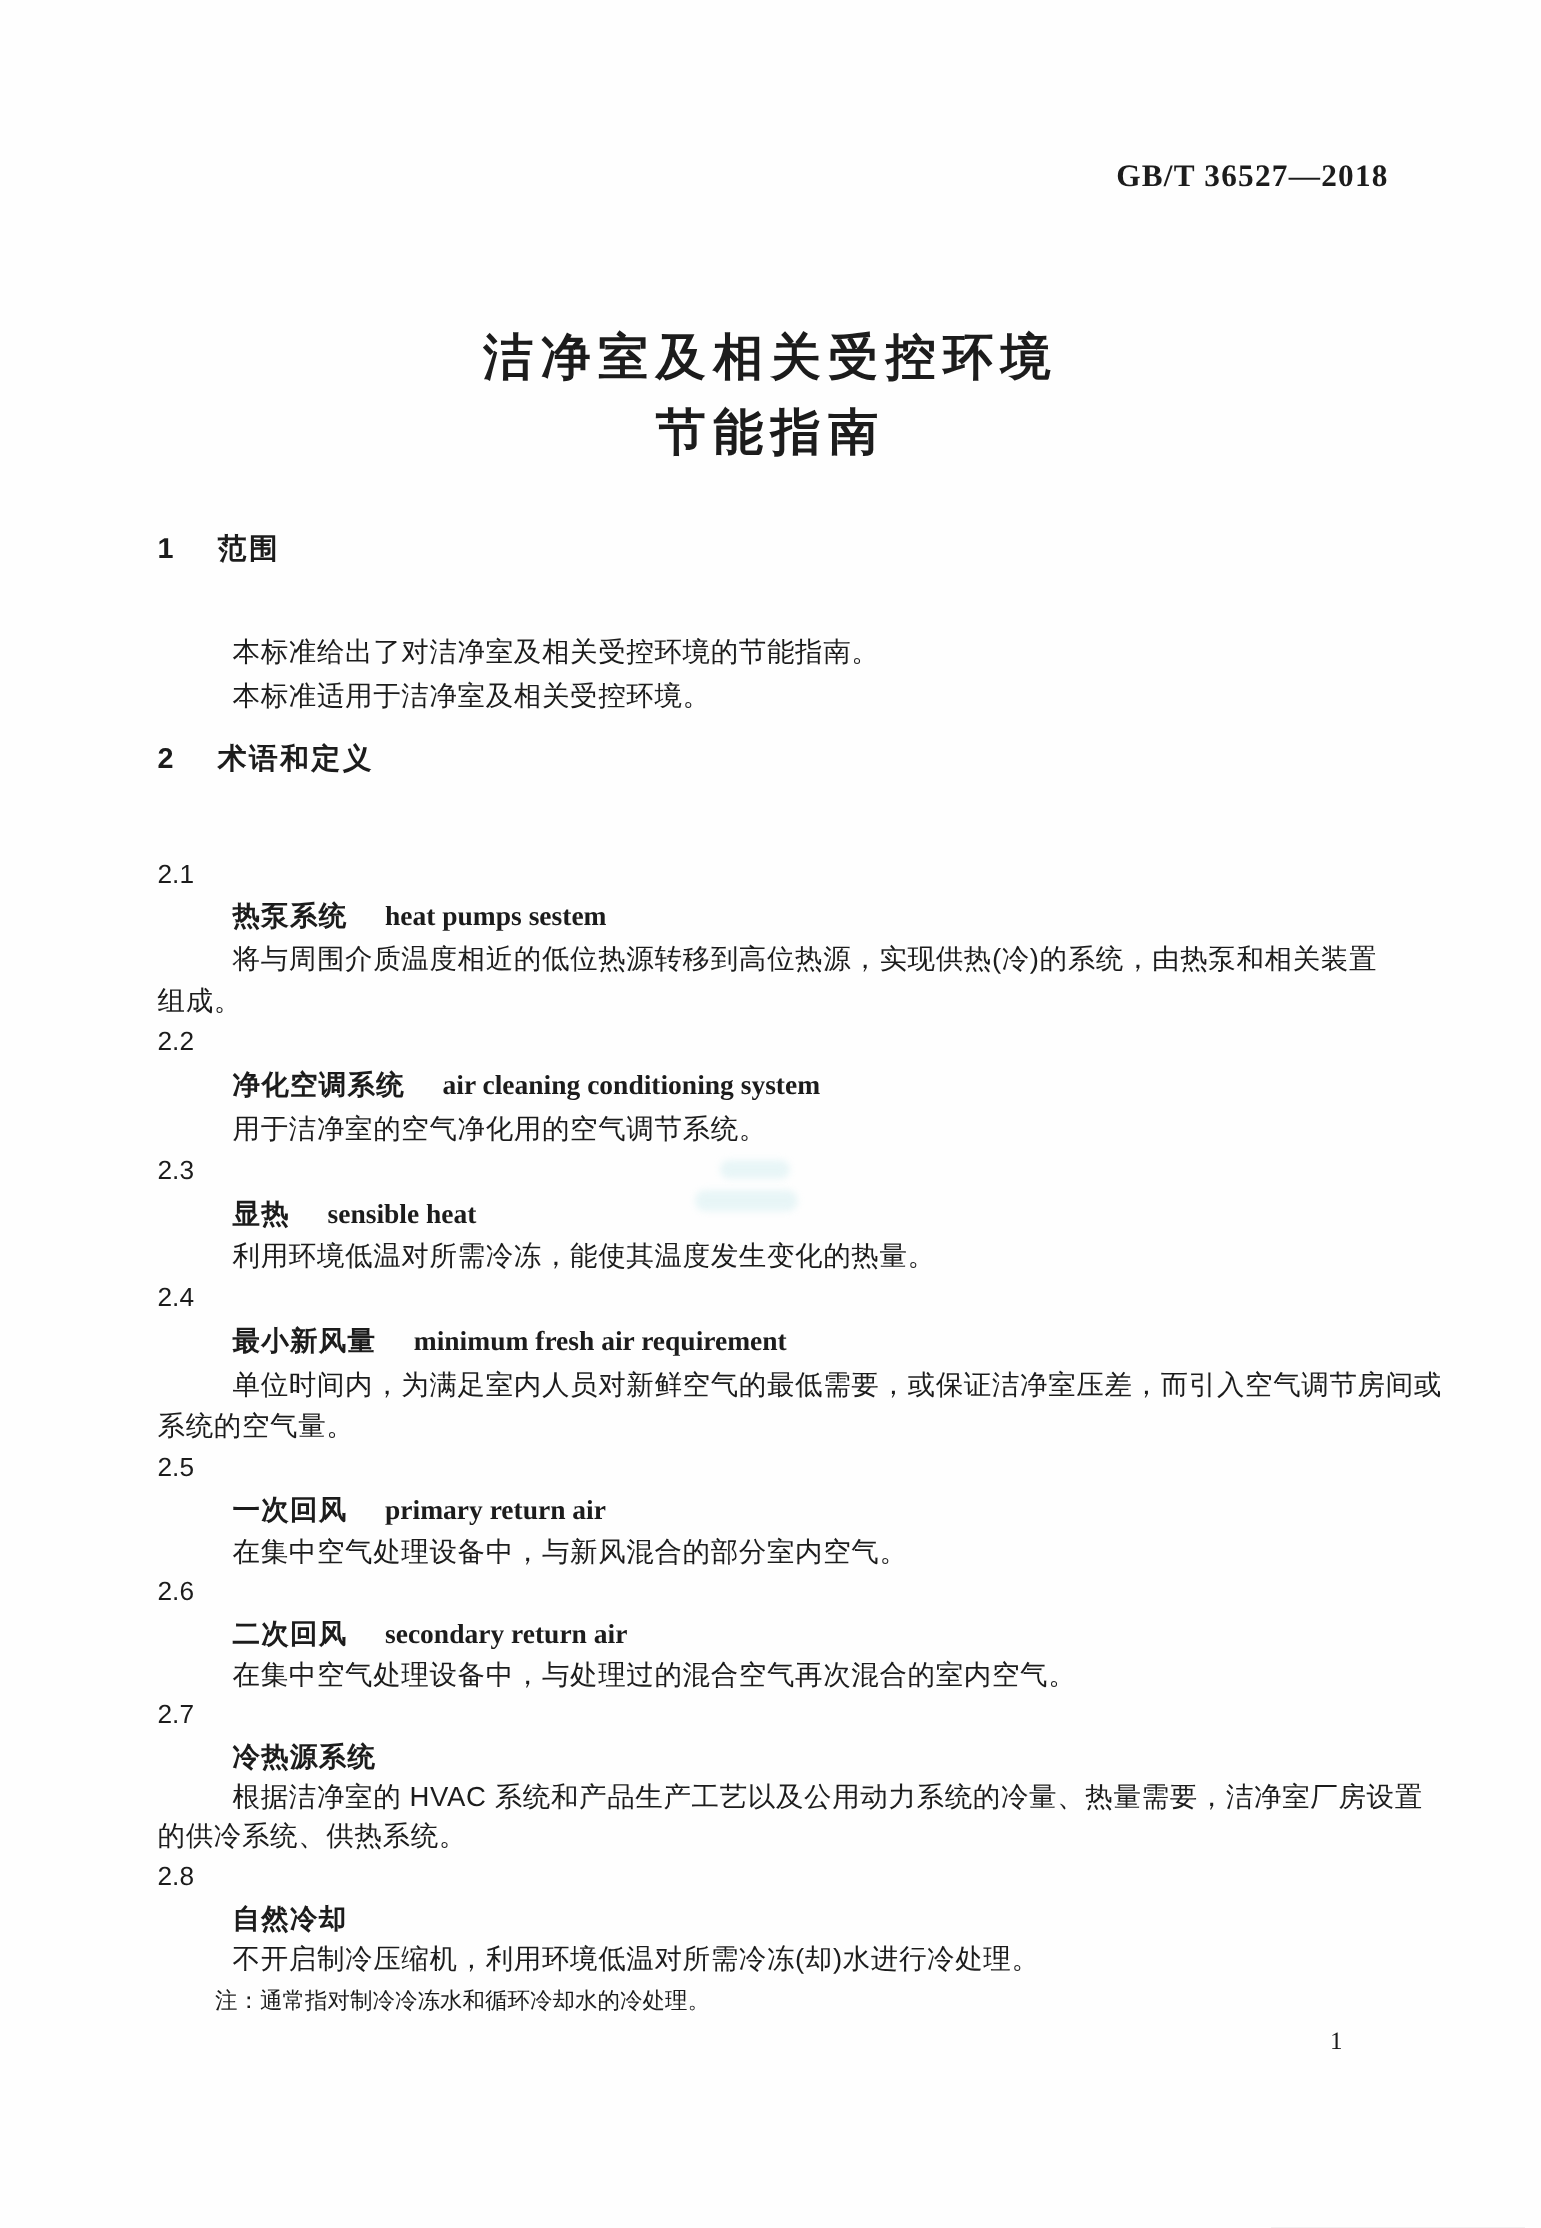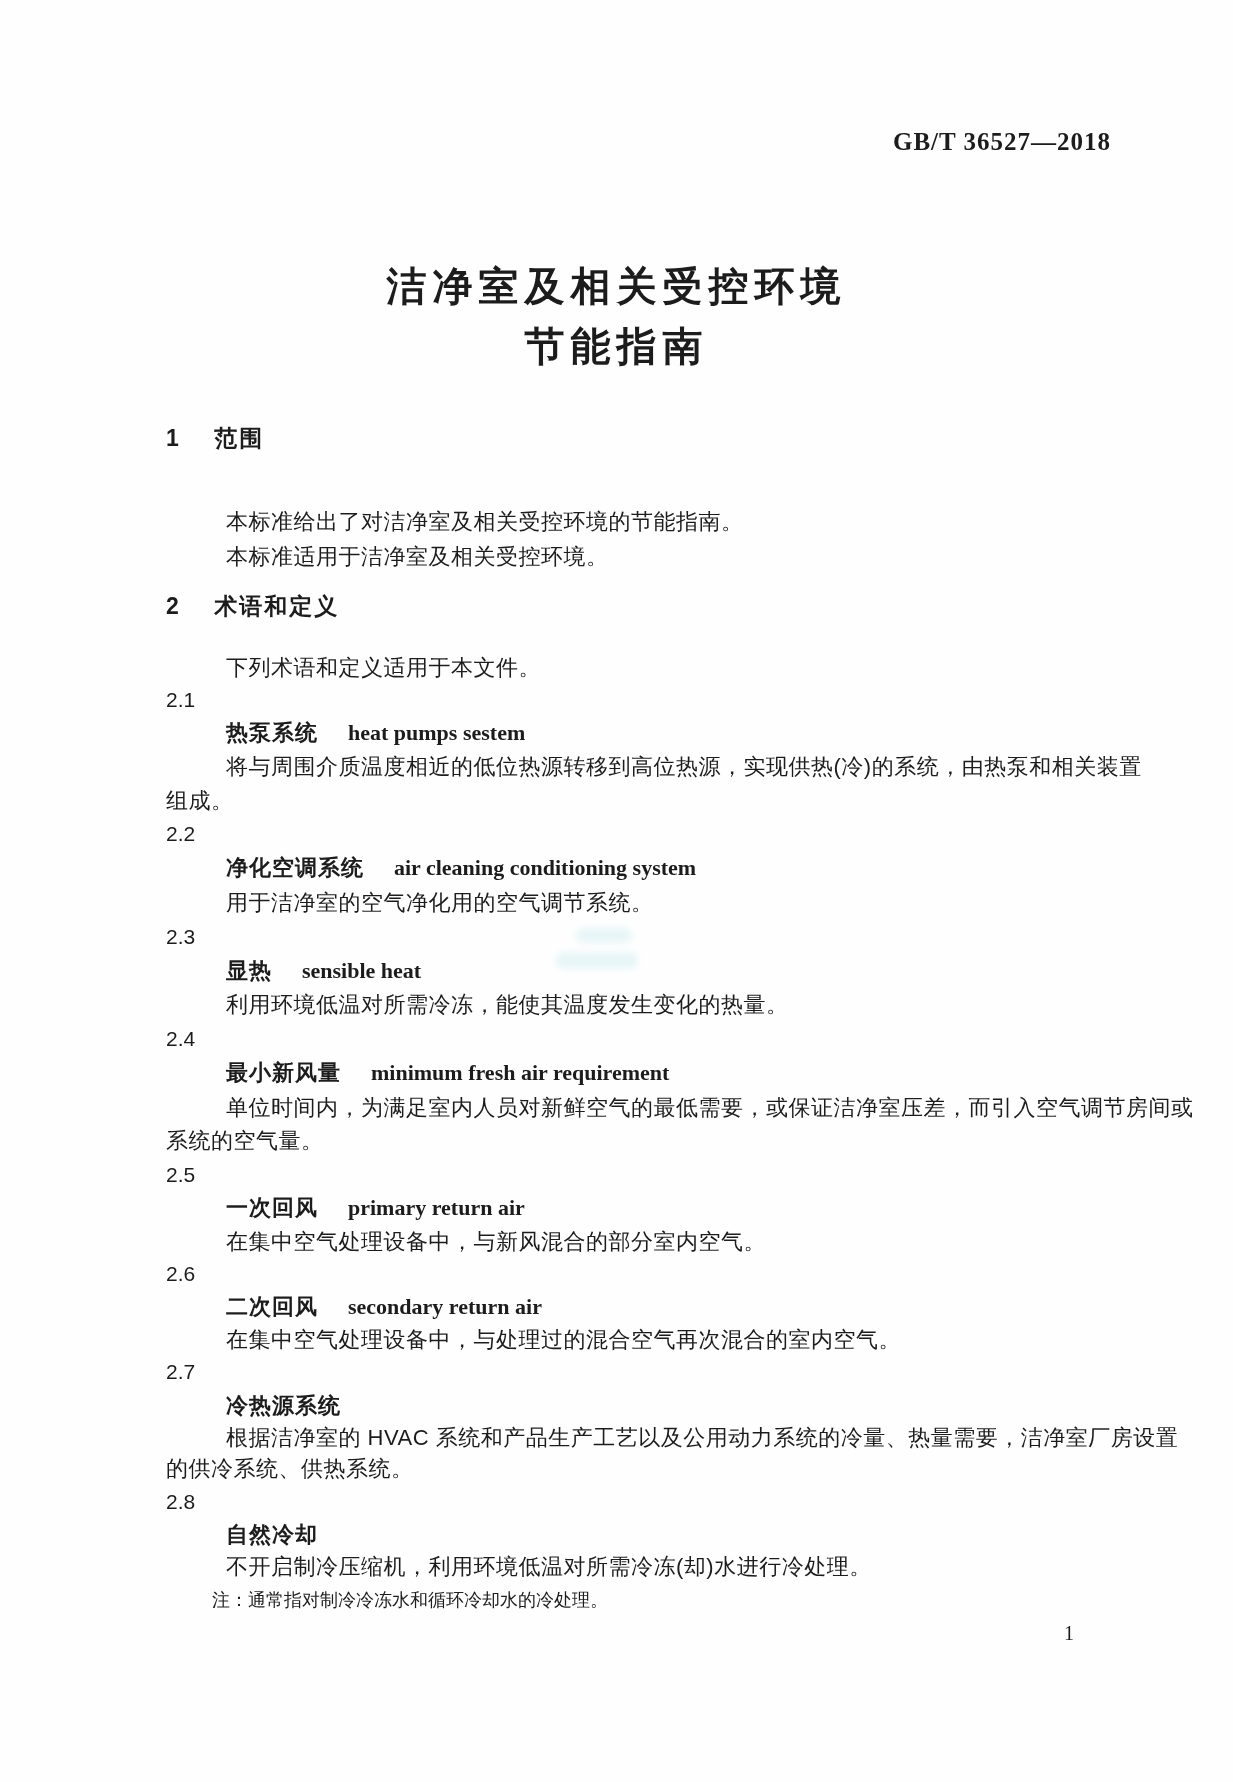--- a/index.html
+++ b/index.html
@@ -13,21 +13,20 @@
     color: #1c1c1c;
   }
   .line {
     position: absolute;
     left: 126px;
     font-size: 22px;
     line-height: 32px;
     letter-spacing: 0.5px;
     white-space: nowrap;
     color: #1c1c1c;
-    margin-left: 40px;
   }
   .indent { left: 186px; }
   .header-code {
     position: absolute;
     top: 128px;
     right: 122px;
     font-size: 25px;
     font-weight: bold;
     letter-spacing: 1px;
     font-family: Liberation Serif, serif;
@@ -87,21 +86,20 @@
     <span class="h-num">1</span>
     <span class="h-title">范围</span>
   </div>
   <div class="line indent" style="top:506px">本标准给出了对洁净室及相关受控环境的节能指南。</div>
   <div class="line indent" style="top:541px">本标准适用于洁净室及相关受控环境。</div>
 
   <div class="line heading" style="top:590px">
     <span class="h-num">2</span>
     <span class="h-title">术语和定义</span>
   </div>
-  <div class="line indent" style="top:652px">下列术语和定义适用于本文件。</div>
 
   <div class="line term-num" style="top:684px">2.1</div>
   <div class="line indent term-line" style="top:717px">
     <span class="cn">热泵系统</span><span class="en">heat pumps sestem</span>
   </div>
   <div class="line indent" style="top:751px">将与周围介质温度相近的低位热源转移到高位热源，实现供热(冷)的系统，由热泵和相关装置</div>
   <div class="line" style="top:785px">组成。</div>
 
   <div class="line term-num" style="top:818px">2.2</div>
   <div class="line indent term-line" style="top:852px">

